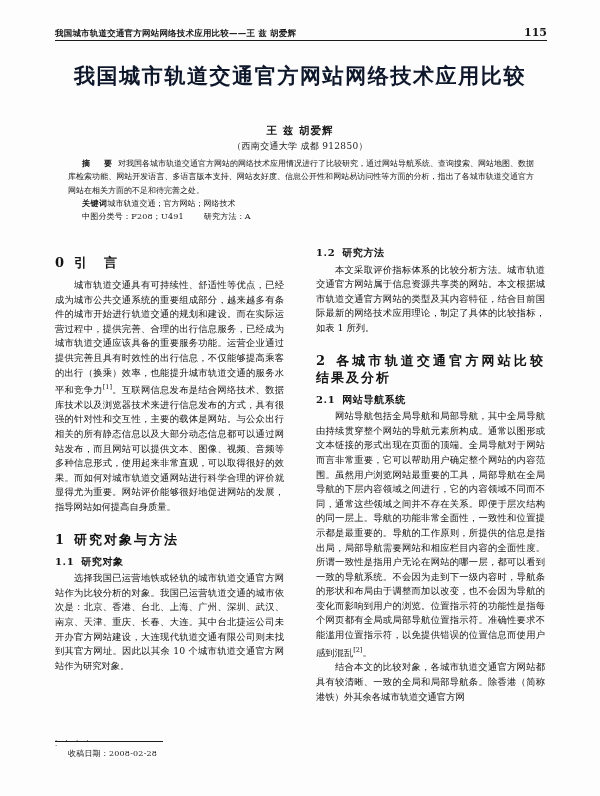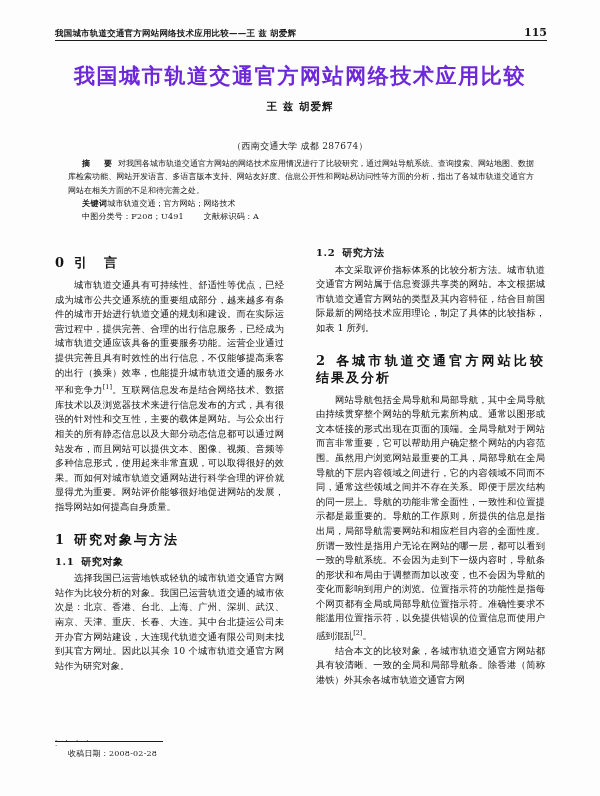--- a/index.html
+++ b/index.html
@@ -57,26 +57,26 @@
   
   .title {
     position: absolute;
     left: 0;
     top: 62px;
     width: 600px;
     text-align: center;
     font-size: 21px;
     font-weight: bold;
     letter-spacing: 1.6px;
-    color: #6d28d9;
+    color: #0f172a;
   }
   .authors {
     position: absolute;
     left: 0;
-    top: 100px;
+    top: 124px;
     width: 600px;
     text-align: center;
     font-size: 10.5px;
     font-weight: bold;
     letter-spacing: 1px;
     color: #171717;
   }
   .affiliation {
     position: absolute;
     left: 0;
@@ -193,31 +193,31 @@
 <div class="page">
 
   <div class="runhead">
     <span class="runhead-text">我国城市轨道交通官方网站网络技术应用比较——王  兹  胡爱辉</span>
     <span class="runhead-page">115</span>
   </div>
   <div class="runhead-rule"></div>
 
   <div class="title">我国城市轨道交通官方网站网络技术应用比较</div>
   <div class="authors">王  兹    胡爱辉</div>
-  <div class="affiliation">（西南交通大学  成都 287674）</div>
+  <div class="affiliation">（西南交通大学  成都 912850）</div>
 
   <div class="abstract-block">
     <div class="ab-first">
       <span class="ab-label">摘　要</span><span>对我国各城市轨道交通官方网站的网络技术应用情况进行了比较研究，通过网站导航系统、查询搜索、网站地图、数据库检索功能、网站开发语言、多语言版本支持、网站友好度、信息公开性和网站易访问性等方面的分析，指出了各城市轨道交通官方网站在相关方面的不足和待完善之处。</span>
     </div>
     <div class="kw-line">
       <span class="kw-label">关键词</span><span>城市轨道交通；官方网站；网络技术</span>
     </div>
     <div class="cls-line">
-      <span>中图分类号：</span><span>F208；U491</span><span class="cls-gap"></span><span>文献标识码：</span><span>A</span>
+      <span>中图分类号：</span><span>F208；U491</span><span class="cls-gap"></span><span>研究方法：</span><span>A</span>
     </div>
   </div>
 
   <div class="col col-left">
 
     <h2 class="sec">
       <span class="num">0</span><span>引　言</span>
     </h2>
 
     <p class="para"><span>城市轨道交通具有可持续性、舒适性等优点，已经成为城市公共交通系统的重要组成部分，越来越多有条件的城市开始进行轨道交通的规划和建设。而在实际运营过程中，提供完善、合理的出行信息服务，已经成为城市轨道交通应该具备的重要服务功能。运营企业通过提供完善且具有时效性的出行信息，不仅能够提高乘客的出行（换乘）效率，也能提升城市轨道交通的服务水平和竞争力</span><sup class="ref">[1]</sup><span>。互联网信息发布是结合网络技术、数据库技术以及浏览器技术来进行信息发布的方式，具有很强的针对性和交互性，主要的载体是网站。与公众出行相关的所有静态信息以及大部分动态信息都可以通过网站发布，而且网站可以提供文本、图像、视频、音频等多种信息形式，使用起来非常直观，可以取得很好的效果。而如何对城市轨道交通网站进行科学合理的评价就显得尤为重要。网站评价能够很好地促进网站的发展，指导网站如何提高自身质量。</span></p>
@@ -238,20 +238,23 @@
     <h3 class="sub" style="margin-top:8px">
       <span class="num">1.2</span><span>研究方法</span>
     </h3>
 
     <p class="para">本文采取评价指标体系的比较分析方法。城市轨道交通官方网站属于信息资源共享类的网站。本文根据城市轨道交通官方网站的类型及其内容特征，结合目前国际最新的网络技术应用理论，制定了具体的比较指标，如表 1 所列。</p>
 
     <h2 class="sec">
       <span class="num">2</span><span>各城市轨道交通官方网站比较结果及分析</span>
     </h2>
 
+    <h3 class="sub">
+      <span class="num">2.1</span><span>网站导航系统</span>
+    </h3>
 
     <p class="para"><span>网站导航包括全局导航和局部导航，其中全局导航由持续贯穿整个网站的导航元素所构成。通常以图形或文本链接的形式出现在页面的顶端。全局导航对于网站而言非常重要，它可以帮助用户确定整个网站的内容范围。虽然用户浏览网站最重要的工具，局部导航在全局导航的下层内容领域之间进行，它的内容领域不同而不同，通常这些领域之间并不存在关系。即便于层次结构的同一层上。导航的功能非常全面性，一致性和位置提示都是最重要的。导航的工作原则，所提供的信息是指出局，局部导航需要网站和相应栏目内容的全面性度。所谓一致性是指用户无论在网站的哪一层，都可以看到一致的导航系统。不会因为走到下一级内容时，导航条的形状和布局由于调整而加以改变，也不会因为导航的变化而影响到用户的浏览。位置指示符的功能性是指每个网页都有全局或局部导航位置指示符。准确性要求不能滥用位置指示符，以免提供错误的位置信息而使用户感到混乱</span><sup class="ref">[2]</sup>。</p>
 
     <p class="para">结合本文的比较对象，各城市轨道交通官方网站都具有较清晰、一致的全局和局部导航条。除香港（简称港铁）外其余各城市轨道交通官方网</p>
   </div>
 
   <div class="footrule-dots">· · · · ·</div>
   <div class="footrule"></div>
   <div class="footnote">
     <span>收稿日期：</span><span>2008-02-28</span>

